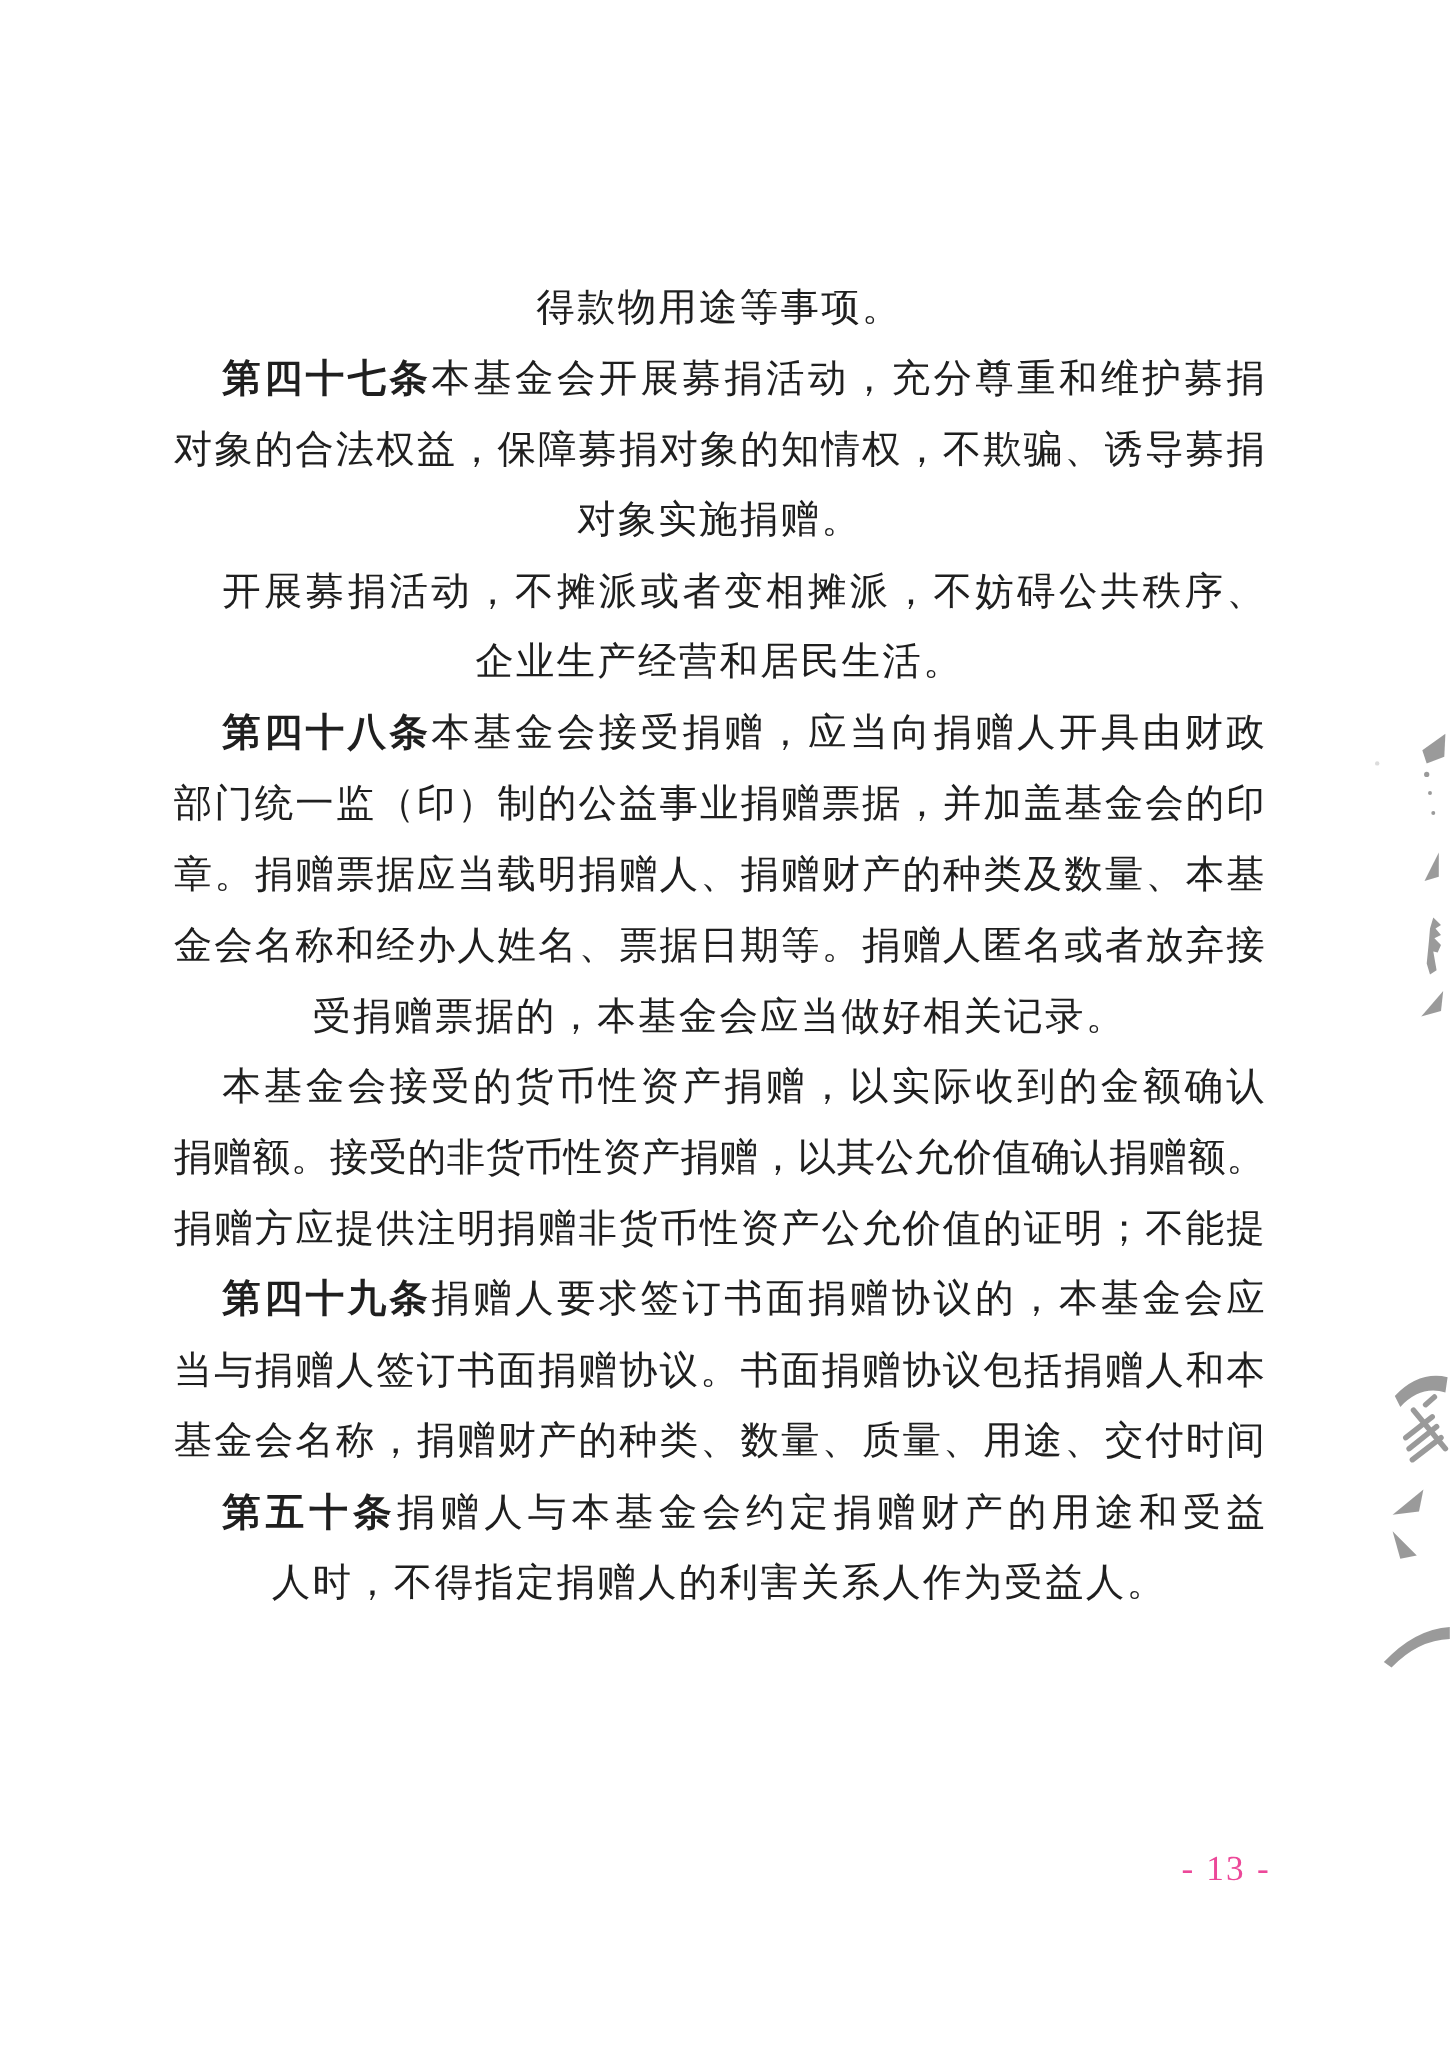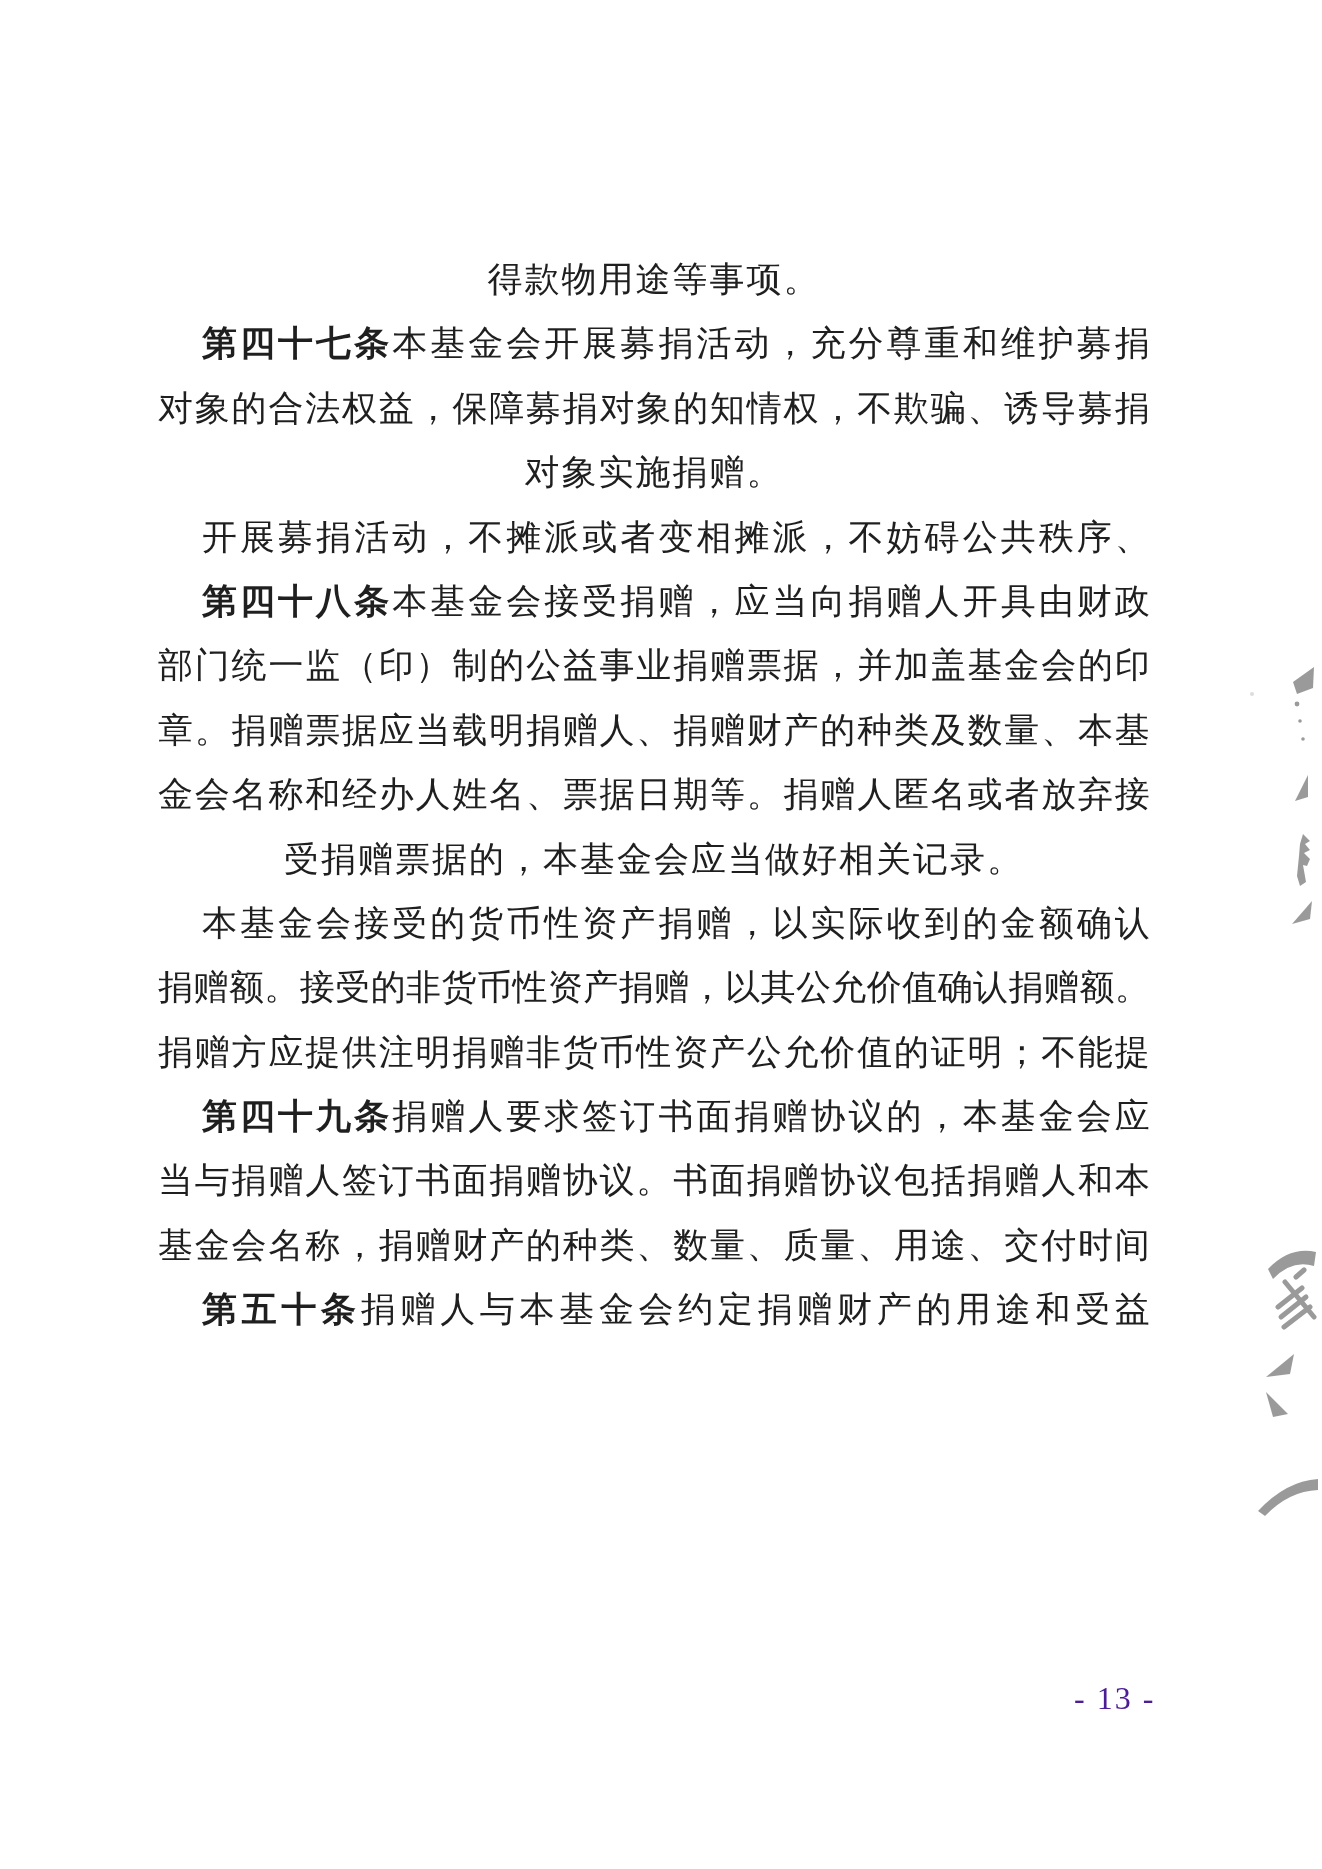--- a/index.html
+++ b/index.html
@@ -36,21 +36,21 @@
   }
   .line.indent { padding-left: 44px; }
   .line .ch { display: inline-block; }
   .line .head-ch { font-weight: 700; }
   .page-number {
     position: absolute;
     left: 1074px;
     top: 1680px;
     font-size: 32px;
     letter-spacing: 2px;
-    color: #4c1d95;
+    color: #ec4899;
   }
   .artifacts {
     position: absolute;
     left: 1240px;
     top: 620px;
     width: 82px;
     height: 920px;
     pointer-events: none;
   }
 </style>
@@ -138,20 +138,21 @@
         <span class="ch">，</span>
         <span class="ch">不</span>
         <span class="ch">妨</span>
         <span class="ch">碍</span>
         <span class="ch">公</span>
         <span class="ch">共</span>
         <span class="ch">秩</span>
         <span class="ch">序</span>
         <span class="ch">、</span>
       </div>
+      <div class="line">企业生产经营和居民生活。</div>
       <div class="line indent justify">
         <span class="ch head-ch">第</span>
         <span class="ch head-ch">四</span>
         <span class="ch head-ch">十</span>
         <span class="ch head-ch">八</span>
         <span class="ch head-ch">条</span>
         <span class="ch">本</span>
         <span class="ch">基</span>
         <span class="ch">金</span>
         <span class="ch">会</span>
@@ -450,20 +451,21 @@
         <span class="ch">赠</span>
         <span class="ch">财</span>
         <span class="ch">产</span>
         <span class="ch">的</span>
         <span class="ch">用</span>
         <span class="ch">途</span>
         <span class="ch">和</span>
         <span class="ch">受</span>
         <span class="ch">益</span>
       </div>
+      <div class="line">人时，不得指定捐赠人的利害关系人作为受益人。</div>
     </div>
 
   <svg class="artifacts" viewBox="0 0 82 920" xmlns="http://www.w3.org/2000/svg">
     <g fill="#8d8d8d" stroke="none" opacity="0.88">
       <path d="M53,62 L74,47 L73,68 L57,74 Z"></path>
       <circle cx="57" cy="84" r="2.4"></circle>
       <circle cx="60" cy="101" r="1.8"></circle>
       <circle cx="63" cy="119" r="1.8"></circle>
       <path d="M55,181 L68,155 L68,177 Z"></path>
       <path d="M63,214 l7,7 -5,3 5,6 -6,3 6,6 -3,7 -4,-1 3,17 -6,4 -3,-10 2,-20 1,-12 Z"></path>

